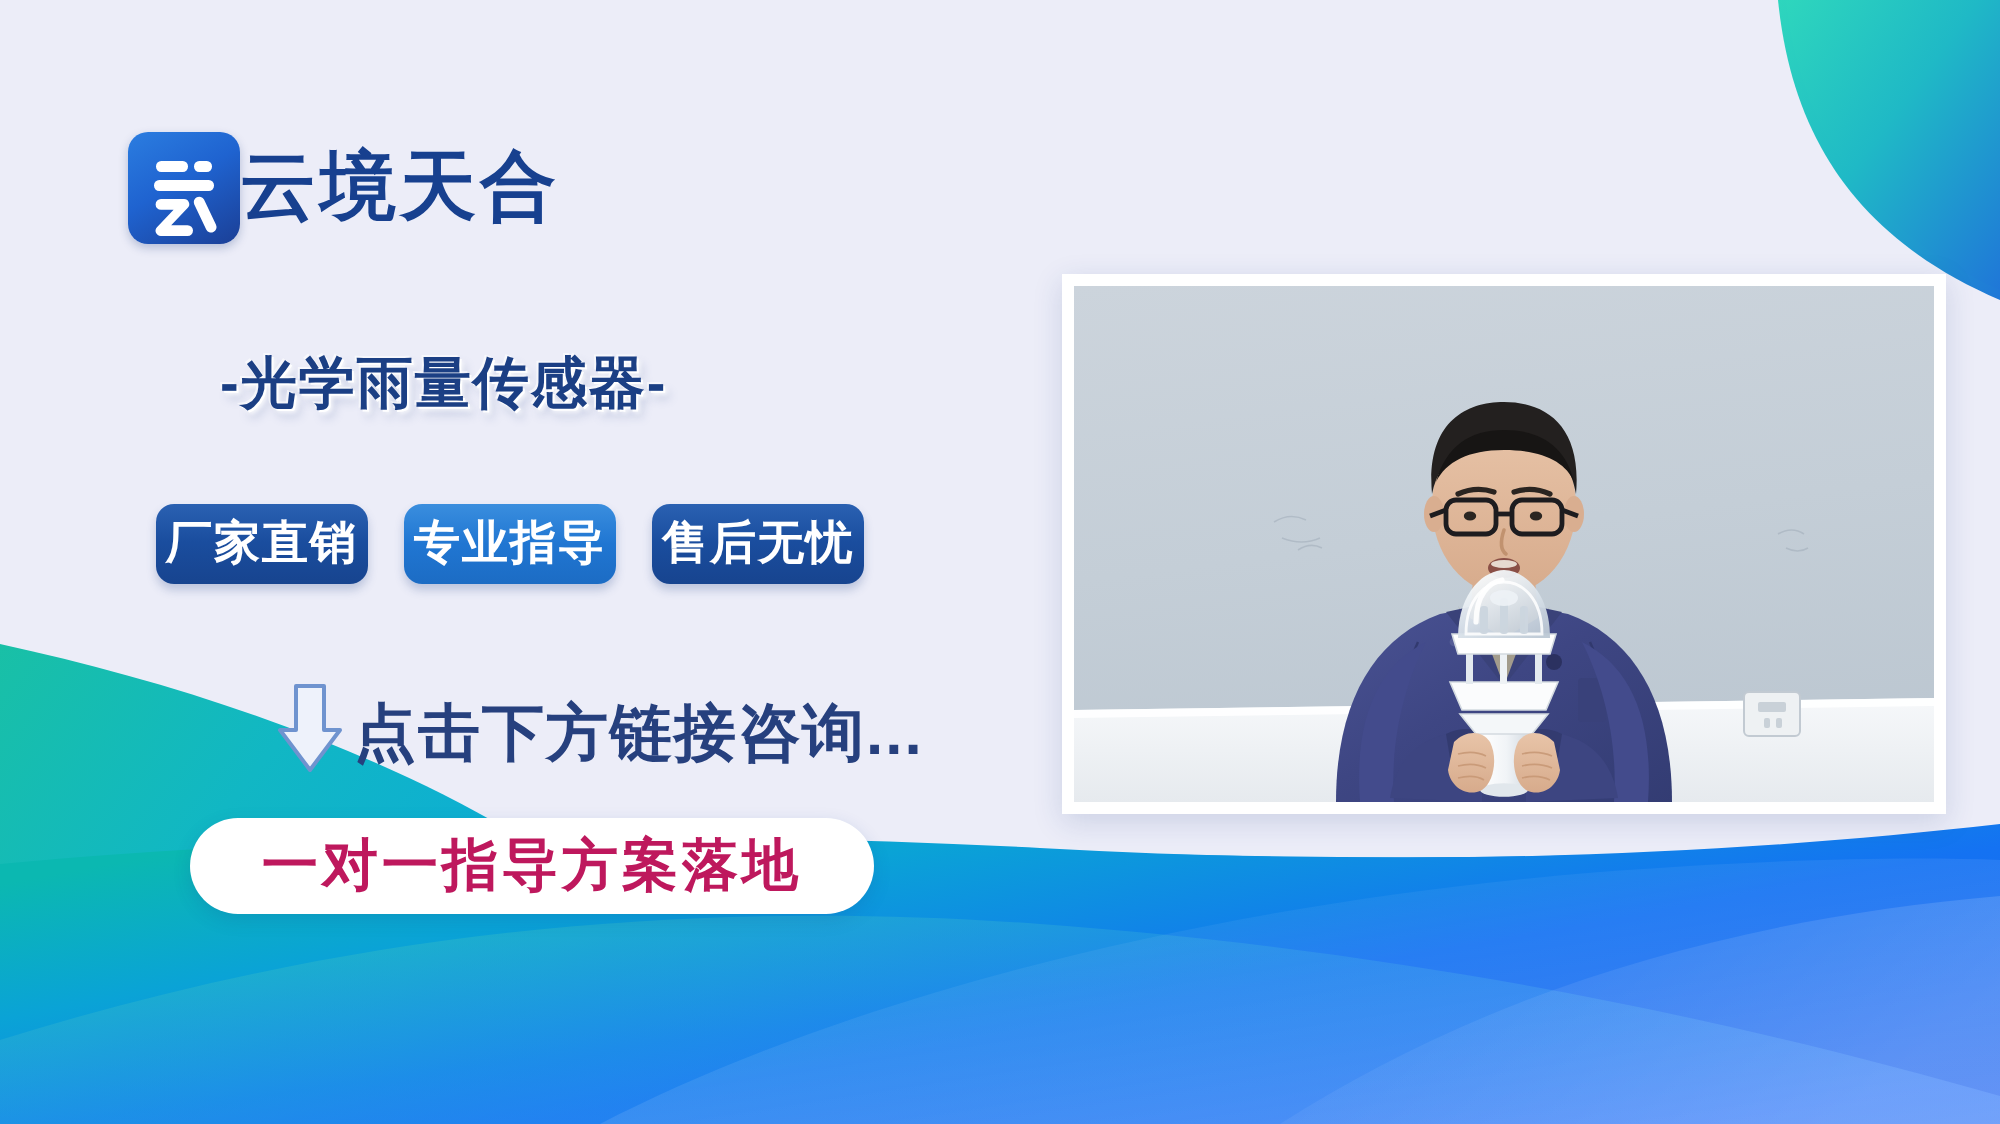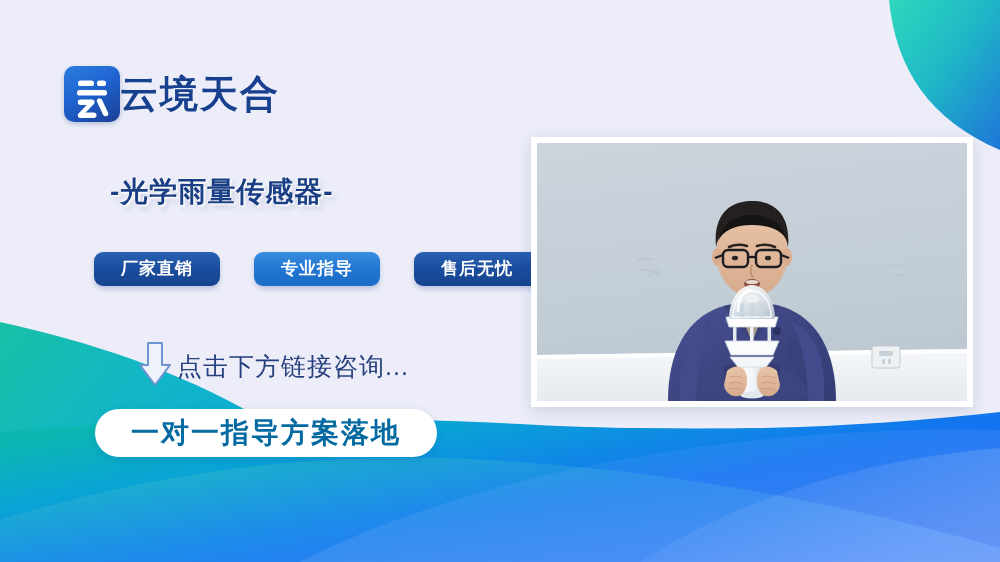--- a/index.html
+++ b/index.html
@@ -77,51 +77,50 @@
   
   .badges {
     position: absolute;
     left: 78px;
     top: 252px;
     display: flex;
     gap: 18px;
     z-index: 5;
   }
   .badge {
-    font-size: 17px;
+    font-size: 23px;
     font-weight: 700;
     color: #ffffff;
     letter-spacing: 1px;
-    padding: 8px 27px 9px;
+    padding: 8px 5px 9px;
     border-radius: 9px;
     white-space: nowrap;
     line-height: 1;
     box-shadow: 0 3px 5px rgba(60,90,150,.28);
-    margin-left: 16px;
   }
   .badge.dark {
     background: linear-gradient(180deg, #2a61b2 0%, #1a4d9e 48%, #17448f 100%);
   }
   .badge.light {
     background: linear-gradient(180deg, #3a8ede 0%, #2076d2 50%, #1c6cc4 100%);
   }
 
   
   .cta-line {
     position: absolute;
     left: 135px;
     top: 339px;
     display: flex;
     align-items: center;
     z-index: 5;
   }
   .arrow-icon { flex: none; margin-right: 2px; }
   .cta-text {
-    font-size: 25px;
-    font-weight: 400;
+    font-size: 31px;
+    font-weight: 700;
     color: #26407e;
     letter-spacing: 1px;
     white-space: nowrap;
     line-height: 1;
   }
 
   
   .pill {
     position: absolute;
     left: 95px;
@@ -132,21 +131,21 @@
     background: #ffffff;
     display: flex;
     align-items: center;
     justify-content: center;
     z-index: 6;
     box-shadow: 0 3px 9px rgba(20,60,140,.16);
   }
   .pill-text {
     font-size: 28px;
     font-weight: 700;
-    color: #0369a1;
+    color: #be185d;
     letter-spacing: 2px;
     white-space: nowrap;
     line-height: 1;
   }
 
   
   .video-panel {
     position: absolute;
     left: 531px;
     top: 137px;

